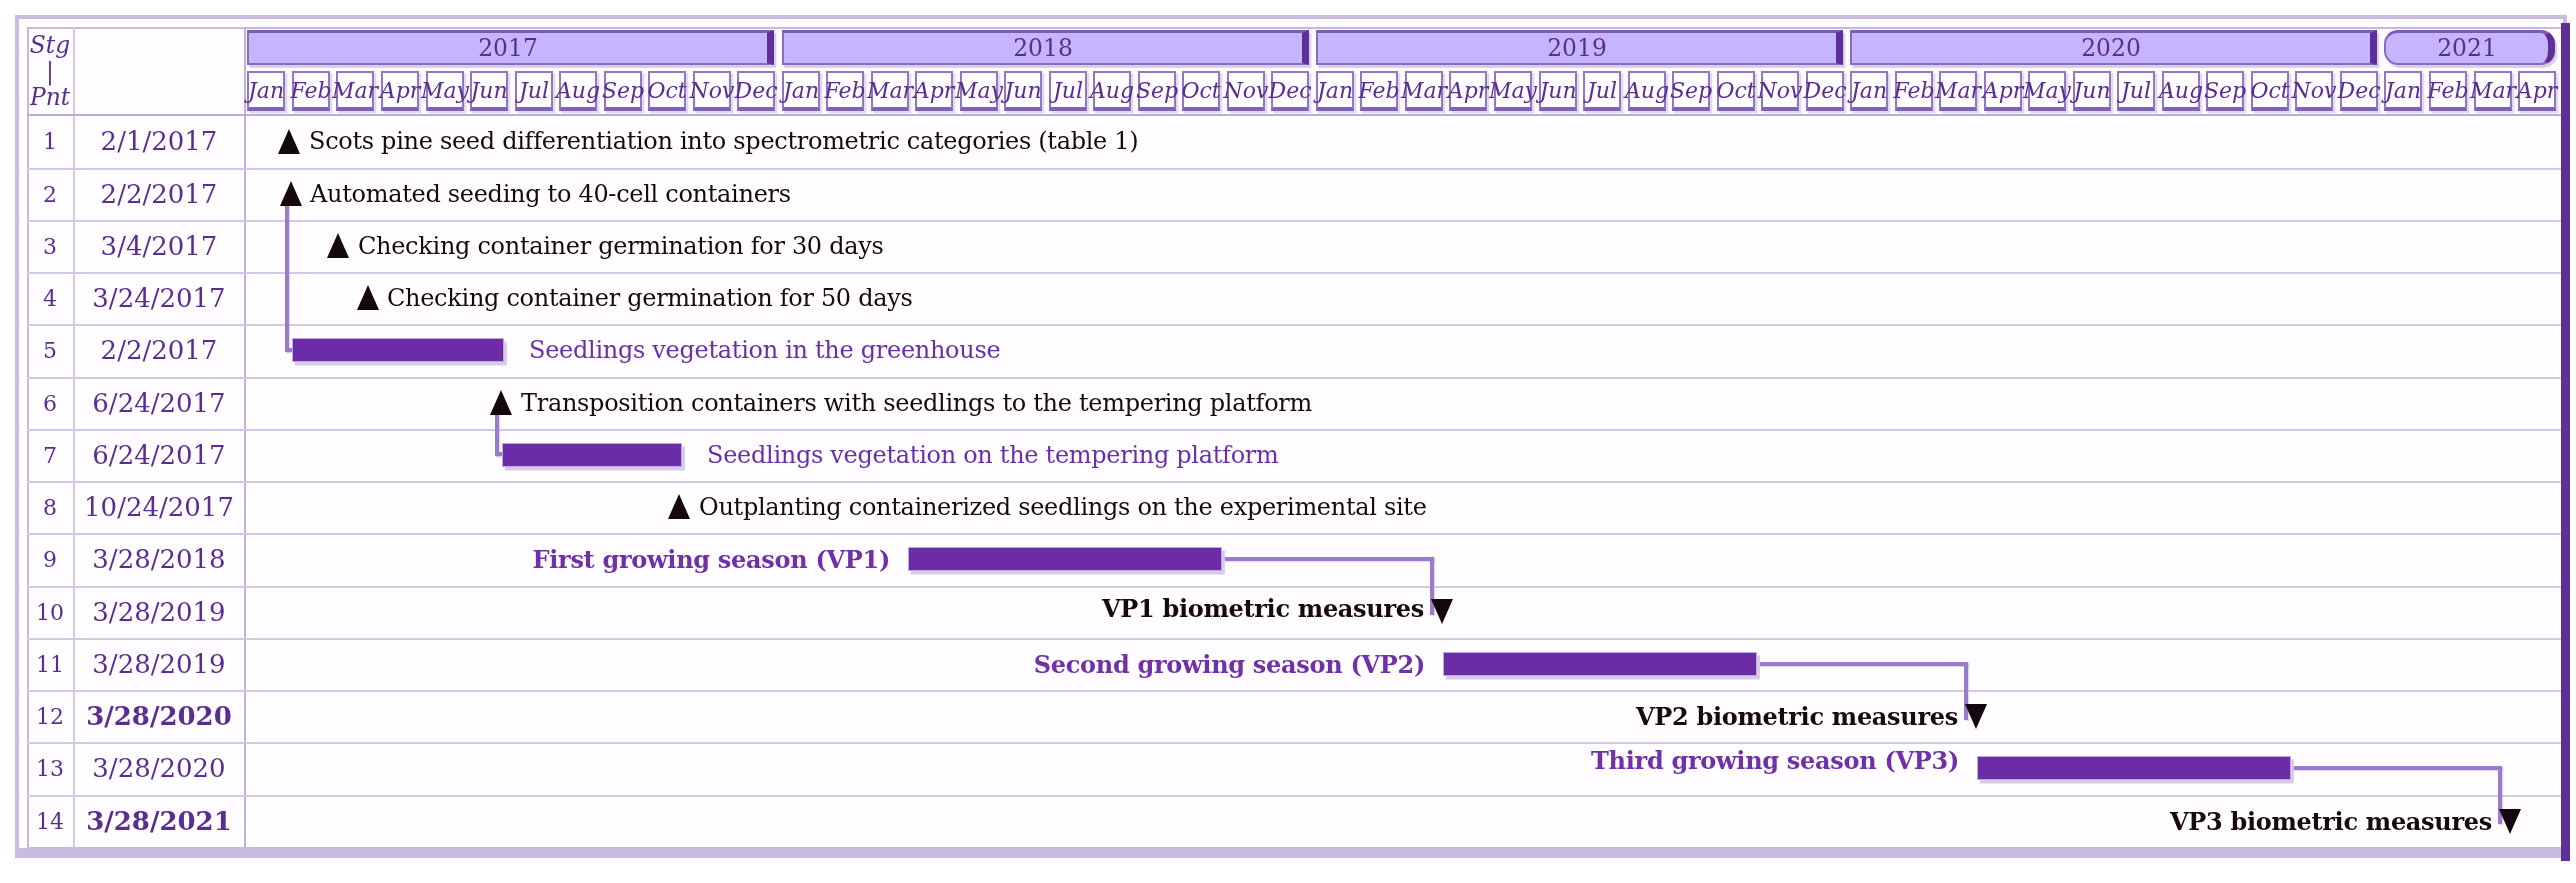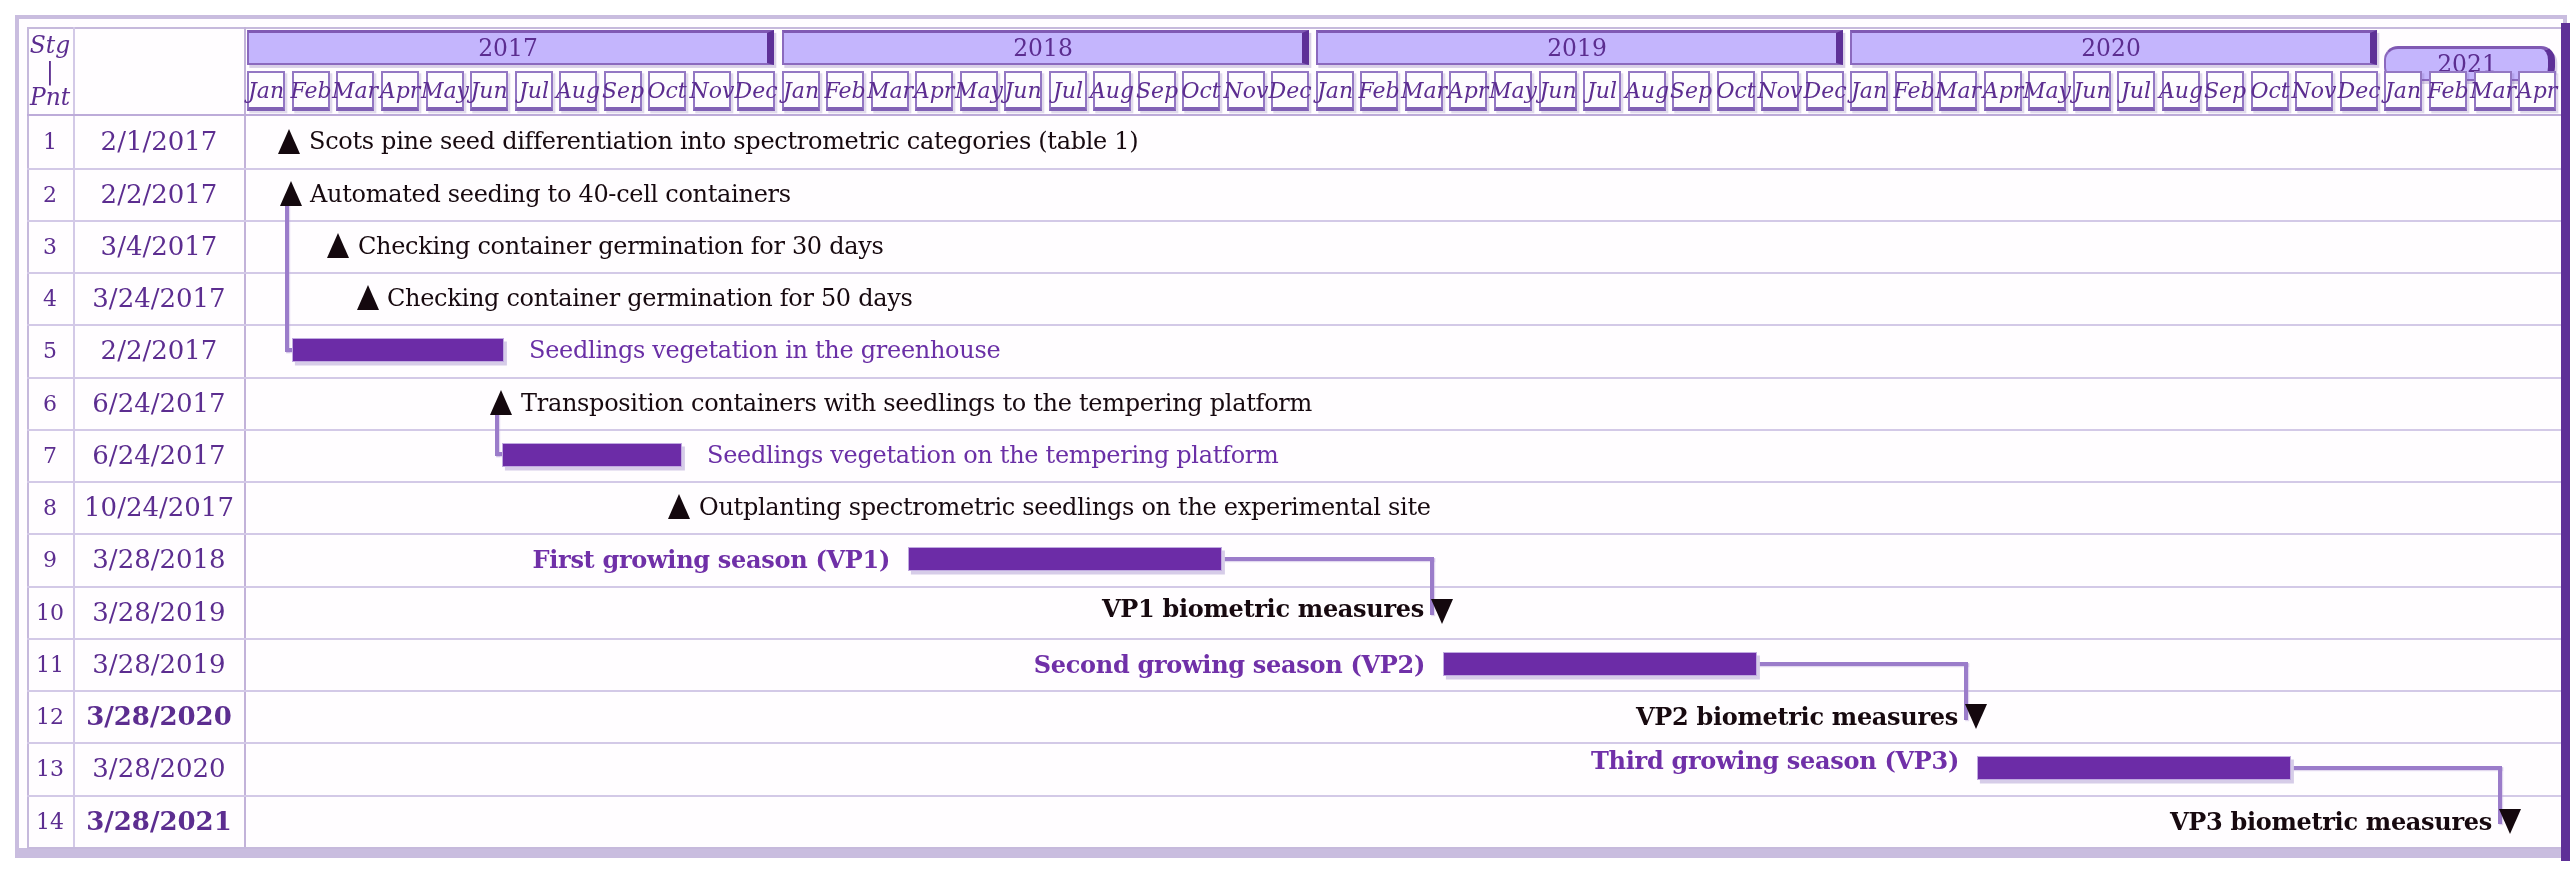--- a/index.html
+++ b/index.html
@@ -120,21 +120,21 @@
       <div class="monthbox" style="left: 1939px; top: 71px; width: 34px; height: 34px;">Mar</div>
       <div class="monthbox" style="left: 1984px; top: 71px; width: 34px; height: 34px;">Apr</div>
       <div class="monthbox" style="left: 2028px; top: 71px; width: 34px; height: 34px;">May</div>
       <div class="monthbox" style="left: 2073px; top: 71px; width: 34px; height: 34px;">Jun</div>
       <div class="monthbox" style="left: 2117px; top: 71px; width: 34px; height: 34px;">Jul</div>
       <div class="monthbox" style="left: 2162px; top: 71px; width: 34px; height: 34px;">Aug</div>
       <div class="monthbox" style="left: 2206px; top: 71px; width: 34px; height: 34px;">Sep</div>
       <div class="monthbox" style="left: 2251px; top: 71px; width: 34px; height: 34px;">Oct</div>
       <div class="monthbox" style="left: 2295px; top: 71px; width: 34px; height: 34px;">Nov</div>
       <div class="monthbox" style="left: 2340px; top: 71px; width: 34px; height: 34px;">Dec</div>
-      <div class="yearbox" style="left: 2384px; top: 46px; width: 162px; height: 30px; border-radius: 14px;">2021</div>
+      <div class="yearbox" style="left: 2384px; top: 30px; width: 162px; height: 30px; border-radius: 14px;">2021</div>
       <div class="monthbox" style="left: 2384px; top: 71px; width: 34px; height: 34px;">Jan</div>
       <div class="monthbox" style="left: 2429px; top: 71px; width: 34px; height: 34px;">Feb</div>
       <div class="monthbox" style="left: 2474px; top: 71px; width: 34px; height: 34px;">Mar</div>
       <div class="monthbox" style="left: 2518px; top: 71px; width: 34px; height: 34px;">Apr</div>
     </div>
   <div id="connector-layer">
       <div class="conn" style="left: 285px; top: 203px; width: 4.1px; height: 149px;"></div>
       <div class="conn" style="left: 285px; top: 348px; width: 11.7px; height: 4.1px;"></div>
       <div class="conn" style="left: 495px; top: 412px; width: 4.1px; height: 44px;"></div>
       <div class="conn" style="left: 495px; top: 452px; width: 11.7px; height: 4.1px;"></div>
@@ -170,21 +170,21 @@
       <div class="datecell" style="left: 74px; top: 377px; width: 170px; height: 52px;">6/24/2017</div>
       <div class="tri-up" style="left: 490px; top: 390px;"></div>
       <div class="lbl black" style="left: 521px; top: 377px; height: 52px;">Transposition containers with seedlings to the tempering platform</div>
       <div class="numcell" style="left: 27px; top: 429px; width: 46px; height: 52px;">7</div>
       <div class="datecell" style="left: 74px; top: 429px; width: 170px; height: 52px;">6/24/2017</div>
       <div class="bar" style="left: 502px; top: 443px; width: 178px; height: 22px;"></div>
       <div class="lbl purple" style="left: 707px; top: 429px; height: 52px;">Seedlings vegetation on the tempering platform</div>
       <div class="numcell" style="left: 27px; top: 481px; width: 46px; height: 52px;">8</div>
       <div class="datecell" style="left: 74px; top: 481px; width: 170px; height: 52px;">10/24/2017</div>
       <div class="tri-up" style="left: 668px; top: 494px;"></div>
-      <div class="lbl black" style="left: 699px; top: 481px; height: 52px;">Outplanting spectrometric seedlings on the experimental site</div>
+      <div class="lbl black" style="left: 699px; top: 481px; height: 52px;">Outplanting containerized seedlings on the experimental site</div>
       <div class="numcell" style="left: 27px; top: 533px; width: 46px; height: 52px;">9</div>
       <div class="datecell" style="left: 74px; top: 533px; width: 170px; height: 52px; border-radius: 16px;">3/28/2018</div>
       <div class="bar" style="left: 908px; top: 547px; width: 312px; height: 22px;"></div>
       <div class="lbl bpurple rightalign" style="left: 130px; top: 533px; width: 760px; height: 52px;">First growing season (VP1)</div>
       <div class="numcell" style="left: 27px; top: 586px; width: 46px; height: 52px;">10</div>
       <div class="datecell" style="left: 74px; top: 586px; width: 170px; height: 52px;">3/28/2019</div>
       <div class="tri-down" style="left: 1431px; top: 599px;"></div>
       <div class="lbl bblack" style="left: 665px; top: 586px; width: 759px; height: 44px;">VP1 biometric measures</div>
       <div class="numcell" style="left: 27px; top: 638px; width: 46px; height: 52px;">11</div>
       <div class="datecell" style="left: 74px; top: 638px; width: 170px; height: 52px;">3/28/2019</div>

